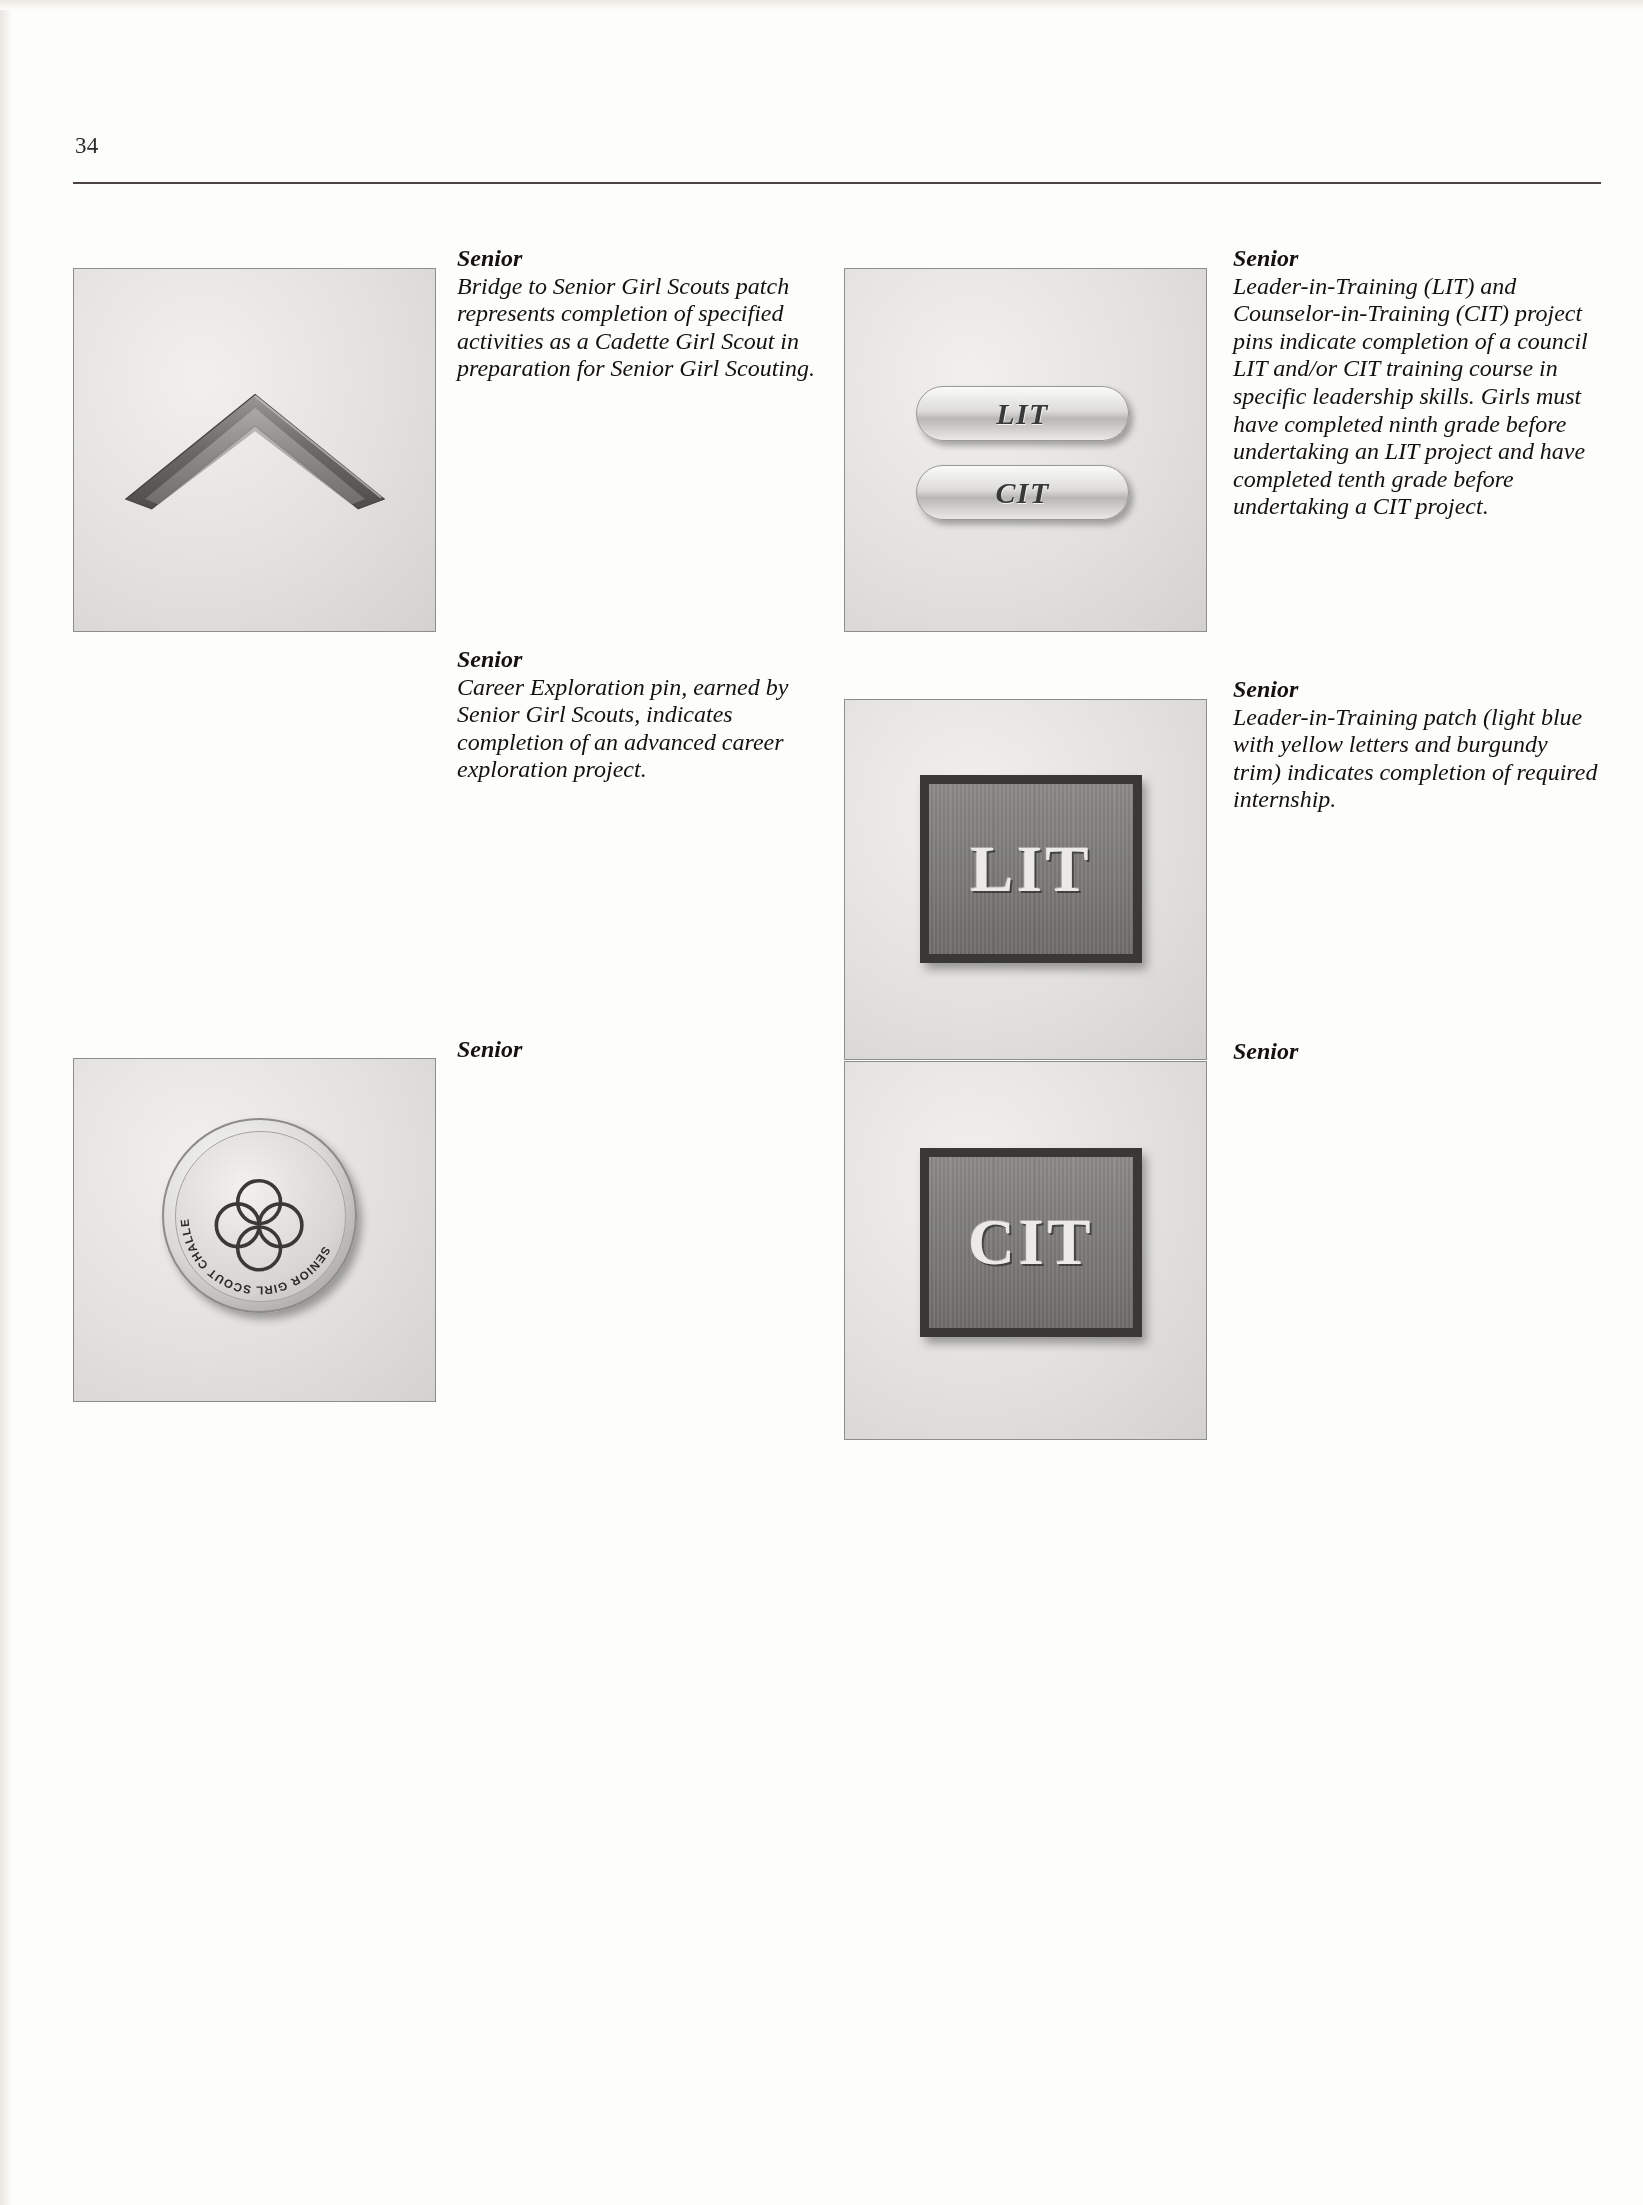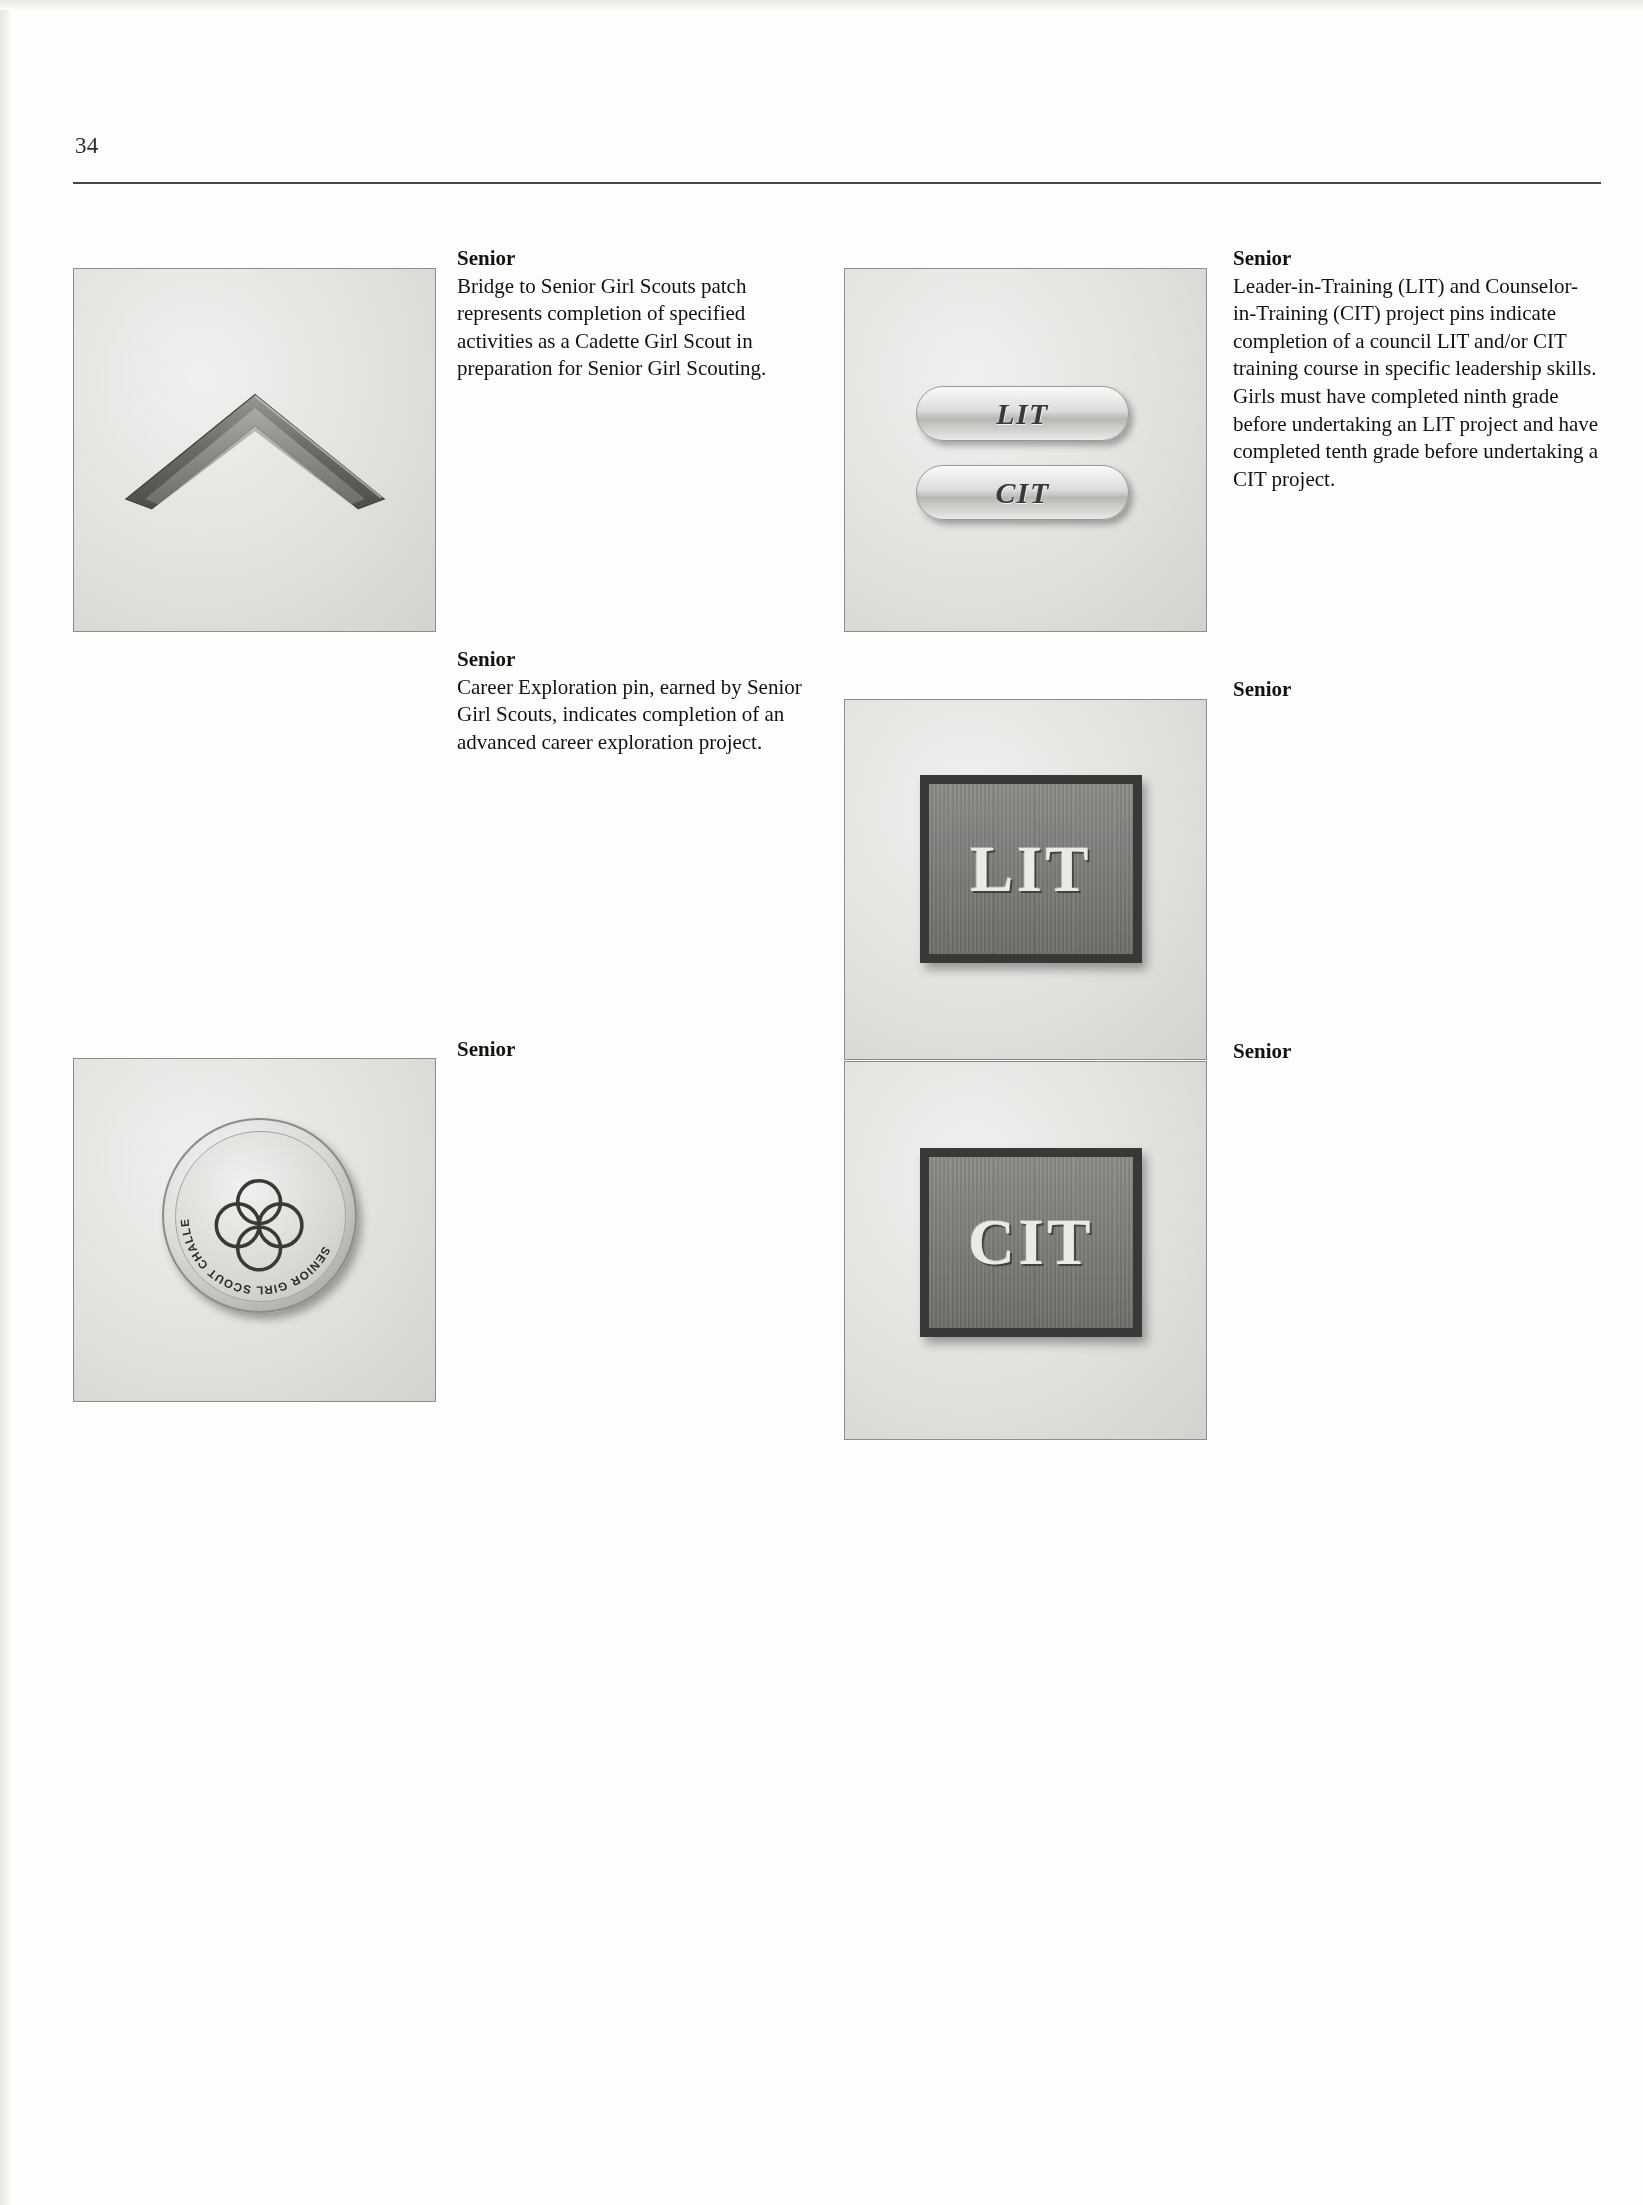--- a/index.html
+++ b/index.html
@@ -69,24 +69,25 @@
     opacity: 0.25;
     background-image:
       repeating-linear-gradient(0deg, rgba(0,0,0,0.03) 0px, rgba(0,0,0,0) 1.4px, rgba(0,0,0,0.02) 2px),
       repeating-linear-gradient(90deg, rgba(0,0,0,0.03) 0px, rgba(0,0,0,0) 1.4px, rgba(0,0,0,0.02) 2px);
   }
 
   
   .caption {
     position: absolute;
     font-family: "Liberation Serif", serif;
-    font-size: 21px;
+    font-size: 24px;
     line-height: 27.6px;
     color: #14110f;
     text-align: left;
+    font-style: italic;
   }
   .caption .cap-title {
     font-weight: bold;
     display: block;
   }
   .caption .cap-body {
     display: block;
     word-spacing: -0.1px;
   }
 
@@ -317,20 +318,21 @@
     <div class="patch" style="left:75px; top:75px; width:204px; height:170px;">
       <div class="patch-inner">
         <span class="patch-text">LIT</span>
       </div>
     </div>
     <div class="grain"></div>
   </div>
 
   <div class="caption" style="left:1233px; top:676px; width:367px;">
     <span class="cap-title">Senior</span>
+    <span class="cap-body">Leader-in-Training patch (light blue with yellow letters and burgundy trim) indicates completion of required internship.</span>
   </div>
 
   <div class="figure" style="left:844px; top:1037px; width:361px; height:377px;">
     <div class="photo"></div>
     <div class="patch" style="left:75px; top:86px; width:204px; height:171px;">
       <div class="patch-inner">
         <span class="patch-text">CIT</span>
       </div>
     </div>
     <div class="grain"></div>

